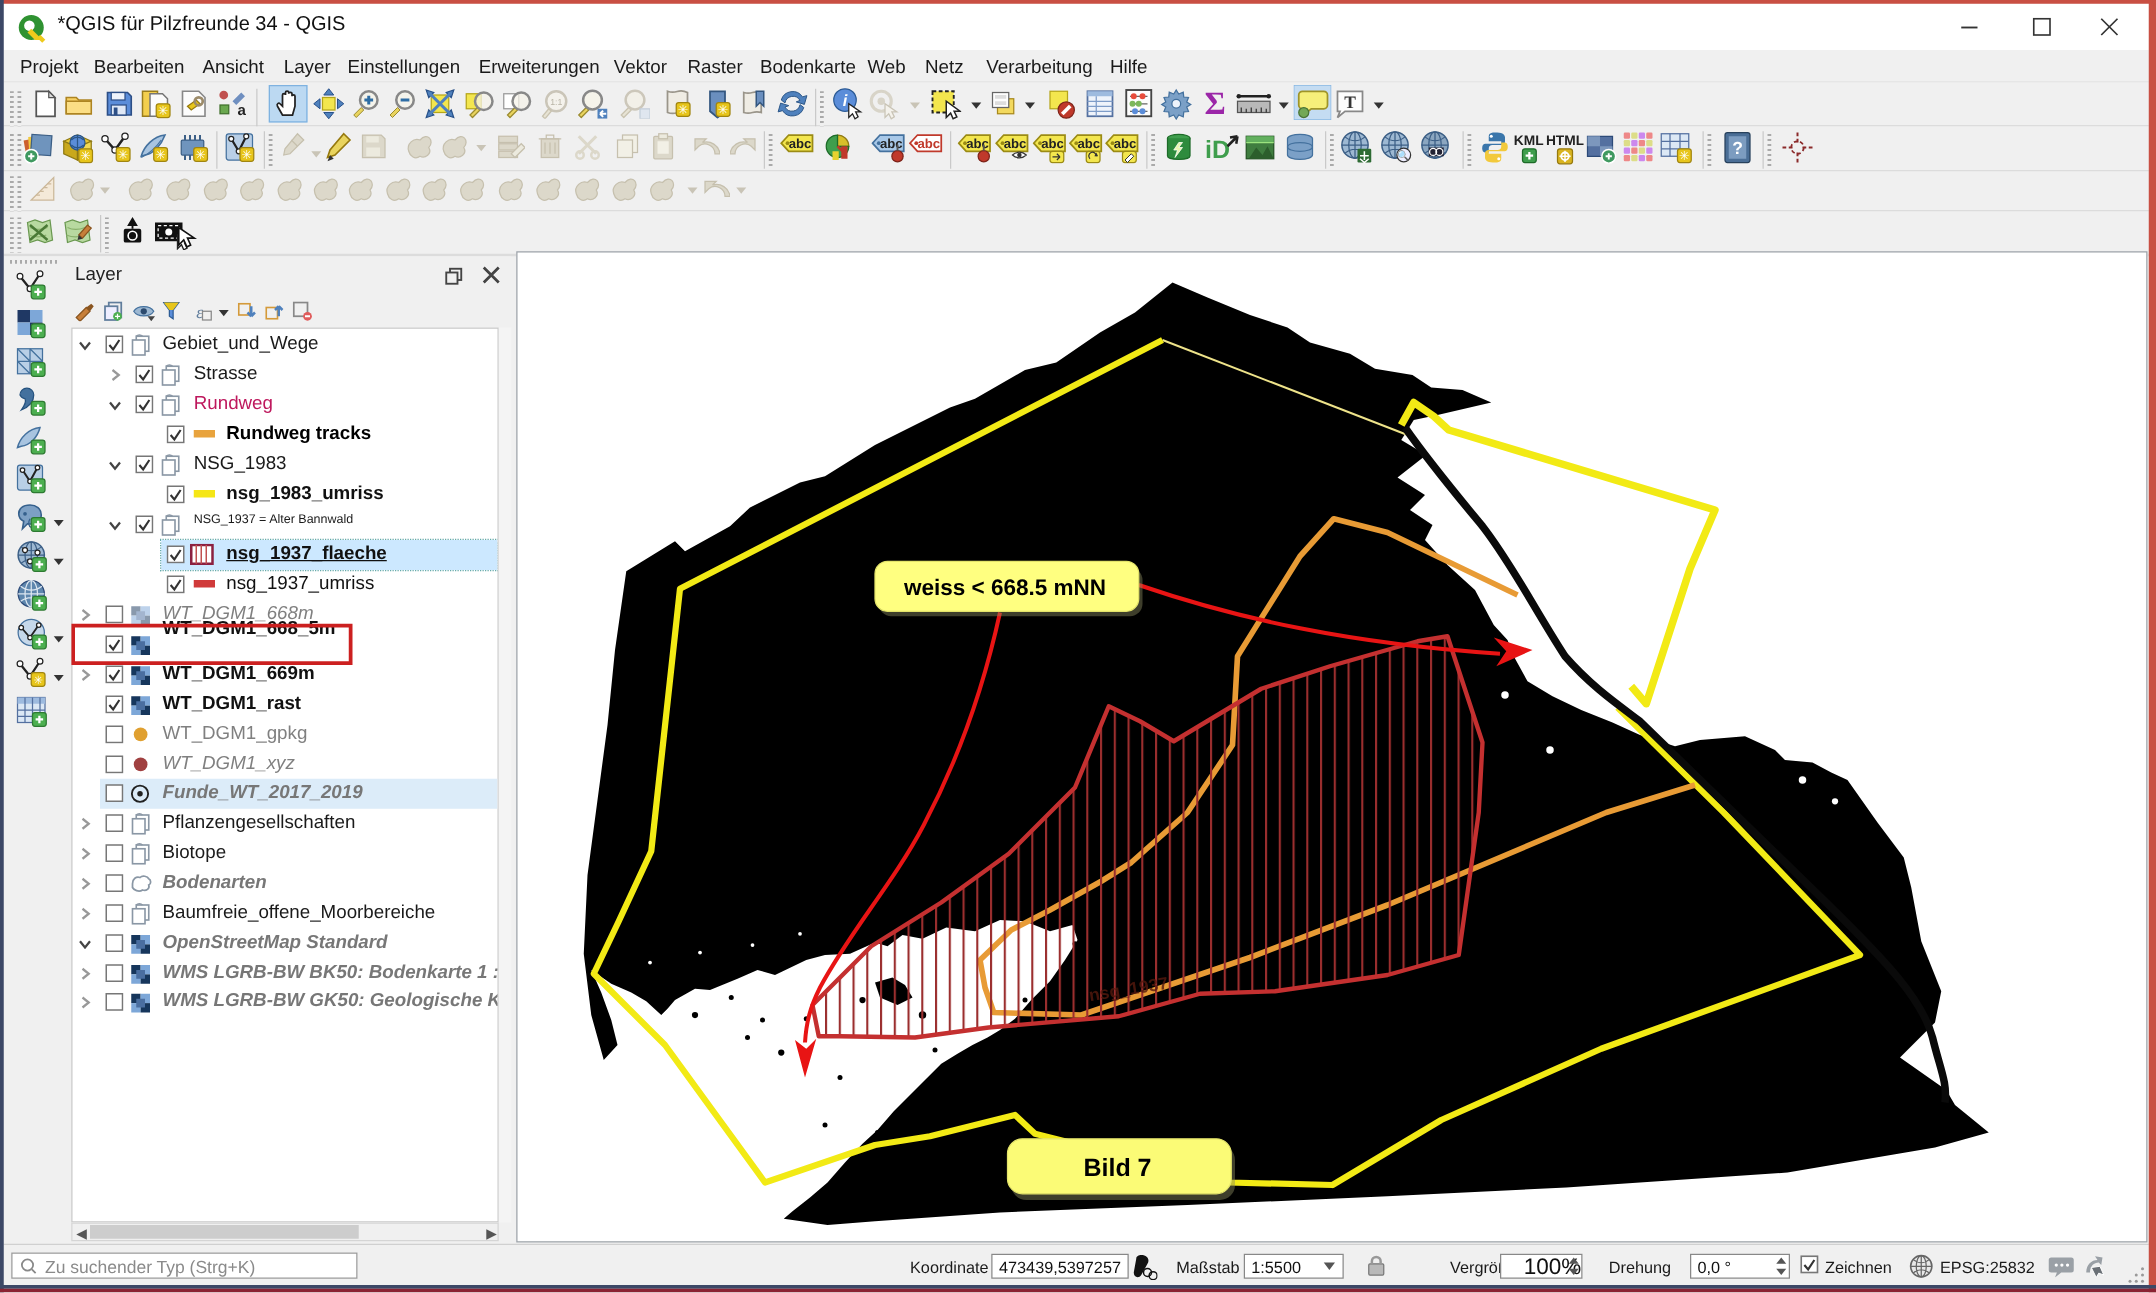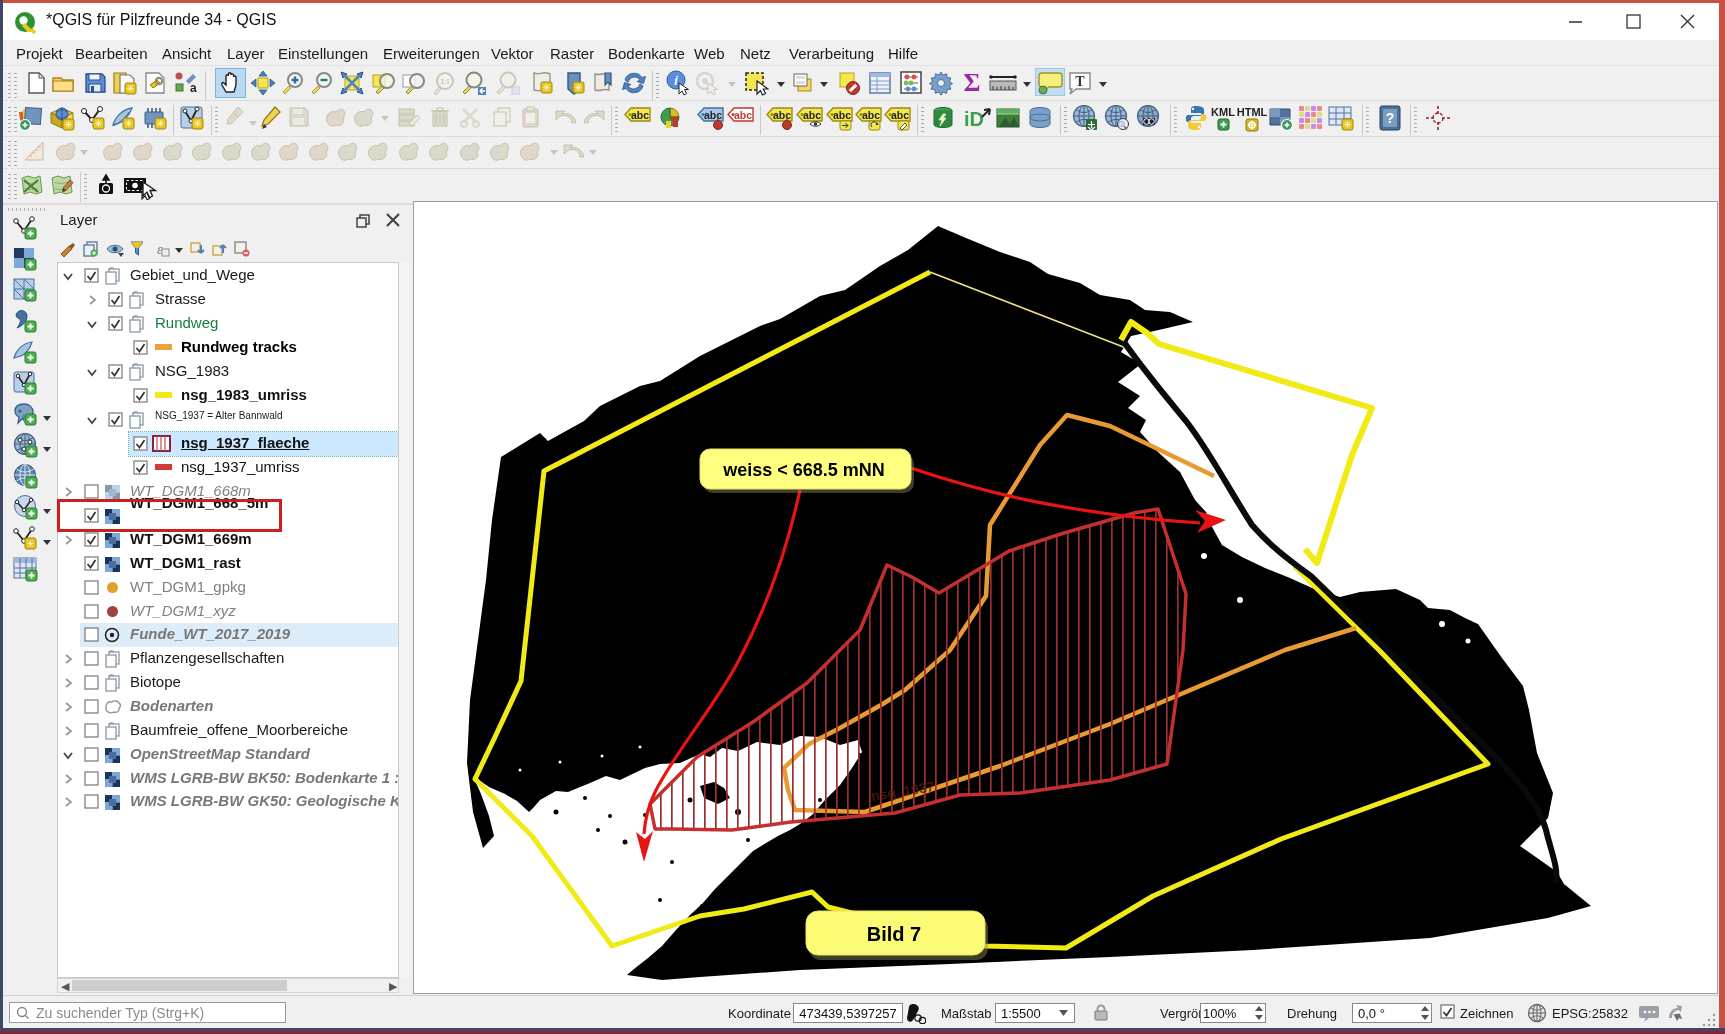--- a/index.html
+++ b/index.html
@@ -777,21 +777,21 @@
     </svg>
 <svg style="position:absolute;left:51px;top:54px" width="15" height="15" viewBox="0 0 15 15">
       <rect x="1" y="1" width="13" height="13" fill="#fff" stroke="#777" stroke-width="1.2"></rect>
       <path d="M3.5 8 l3 3.5 5 -7.5" fill="none" stroke="#333" stroke-width="1.7"></path>
     </svg>
 <svg style="position:absolute;left:71px;top:53px" width="18" height="18" viewBox="0 0 18 18">
       <rect x="5" y="2" width="10" height="12" fill="none" stroke="#8a97a5" stroke-width="1.3"></rect>
       <rect x="2" y="5" width="10" height="12" fill="#fff" stroke="#8a97a5" stroke-width="1.3"></rect>
       <path d="M5 2 a3 2.4 0 0 1 5 0" fill="none" stroke="#8a97a5" stroke-width="1.2"></path>
     </svg>
-<div class="abs" style="left:98px;top:52px;white-space:nowrap;font-size:15px;color:#15803d">Rundweg</div>
+<div class="abs" style="left:98px;top:52px;white-space:nowrap;font-size:15px;color:#be185d">Rundweg</div>
 <svg style="position:absolute;left:76px;top:78px" width="15" height="15" viewBox="0 0 15 15">
       <rect x="1" y="1" width="13" height="13" fill="#fff" stroke="#777" stroke-width="1.2"></rect>
       <path d="M3.5 8 l3 3.5 5 -7.5" fill="none" stroke="#333" stroke-width="1.7"></path>
     </svg>
 <div class="abs" style="left:98px;top:82px;width:17px;height:6px;background:#e8a33d"></div>
 <div class="abs" style="left:124px;top:76px;white-space:nowrap;font-size:15px;font-weight:bold;color:#000000">Rundweg tracks</div>
 <svg style="position:absolute;left:29px;top:104px" width="12" height="12" viewBox="0 0 12 12">
       <path d="M2 4 l4 5 4 -5" fill="none" stroke="#444" stroke-width="1.8"></path>
     </svg>
 <svg style="position:absolute;left:51px;top:102px" width="15" height="15" viewBox="0 0 15 15">
@@ -1095,21 +1095,21 @@
 <div class="abs" style="left:941px;top:1006px;font-size:13px;color:#1a1a1a">Maßstab</div>
 <div class="abs" style="left:995px;top:1003px;width:80px;height:20px;background:#fff;border:1px solid #888;font-size:13px;color:#111;padding-left:5px;line-height:19px">1:5500</div>
 <svg style="position:absolute;left:1058px;top:1008px" width="12" height="10" viewBox="0 0 12 10">
     <path d="M1 2 h9 l-4.5 6 z" fill="#555"></path>
   </svg>
 <svg style="position:absolute;left:1092px;top:1003px" width="18" height="20" viewBox="0 0 18 20">
     <rect x="3" y="8" width="12" height="9" rx="1" fill="#b9b9b9" stroke="#777"></rect>
     <path d="M5.5 8 v-2 a3.5 3.5 0 0 1 7 0 v2" fill="none" stroke="#999" stroke-width="2"></path>
   </svg>
 <div class="abs" style="left:1160px;top:1006px;font-size:13px;color:#1a1a1a">Vergrößerung</div>
-<div class="abs" style="left:1200px;top:1003px;width:66px;height:20px;background:#fff;border:1px solid #888;font-size:13px;color:#111;padding-left:2px;line-height:19px">100%</div>
+<div class="abs" style="left:1200px;top:1003px;width:66px;height:20px;background:#fff;border:1px solid #888;font-size:18px;color:#111;padding-left:18px;line-height:19px">100%</div>
 <svg style="position:absolute;left:1253px;top:1004px" width="12" height="18" viewBox="0 0 12 18">
     <path d="M6 2 l4 5 h-8 z" fill="#555"></path>
     <path d="M6 16 l-4 -5 h8 z" fill="#555"></path>
   </svg>
 <div class="abs" style="left:1287px;top:1006px;font-size:13px;color:#1a1a1a">Drehung</div>
 <div class="abs" style="left:1352px;top:1003px;width:80px;height:20px;background:#fff;border:1px solid #888;font-size:13px;color:#111;padding-left:5px;line-height:19px">0,0 °</div>
 <svg style="position:absolute;left:1419px;top:1004px" width="12" height="18" viewBox="0 0 12 18">
     <path d="M6 2 l4 5 h-8 z" fill="#555"></path>
     <path d="M6 16 l-4 -5 h8 z" fill="#555"></path>
   </svg>

